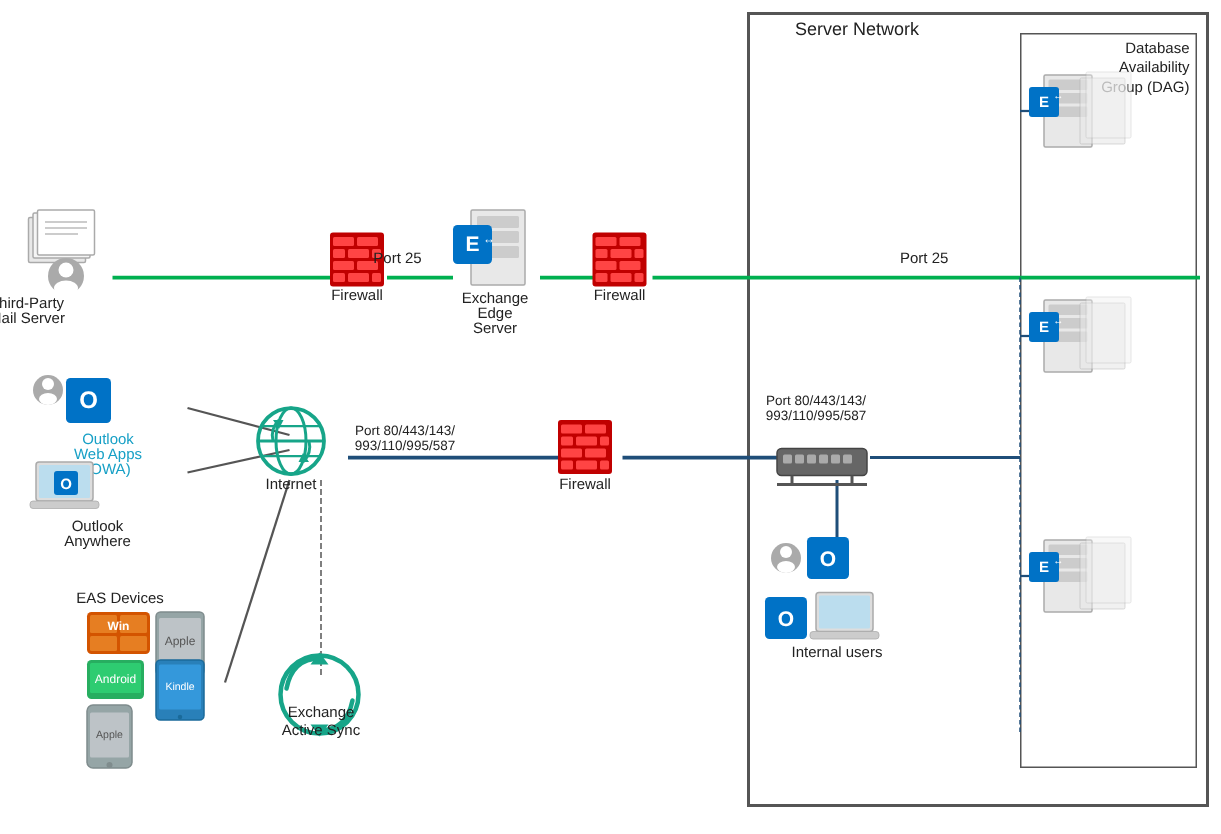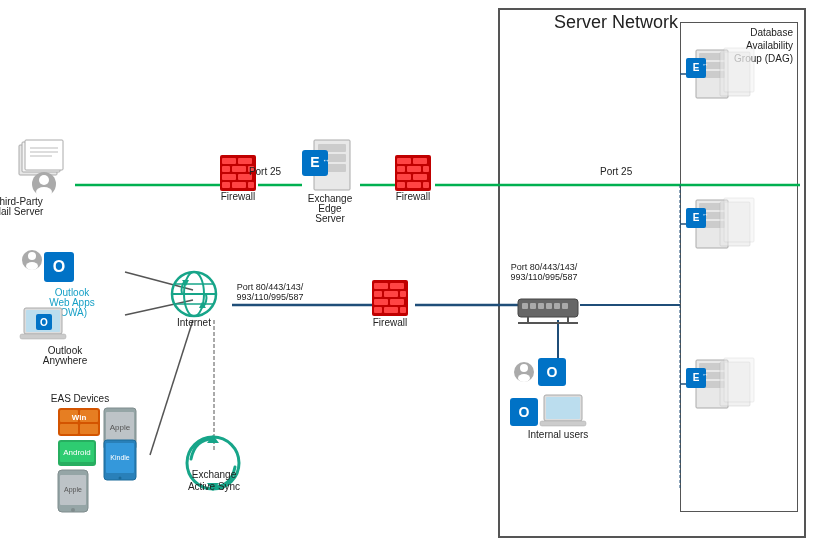--- a/index.html
+++ b/index.html
@@ -24,22 +24,22 @@
     
     .server-box {
       position: absolute;
       top: 8px; left: 498px;
       width: 308px;
       height: 530px;
       border: 2px solid #555;
     }
     .server-box-title {
       position: absolute;
-      top: 12px; left: 554px;
-      font-size: 18px;
+      top: 12px; left: 530px;
+      font-size: 12px;
       font-weight: 300;
       color: #222;
     }
 
     
     .dag-box {
       position: absolute;
       top: 22px; left: 680px;
       width: 118px;
       height: 490px;

